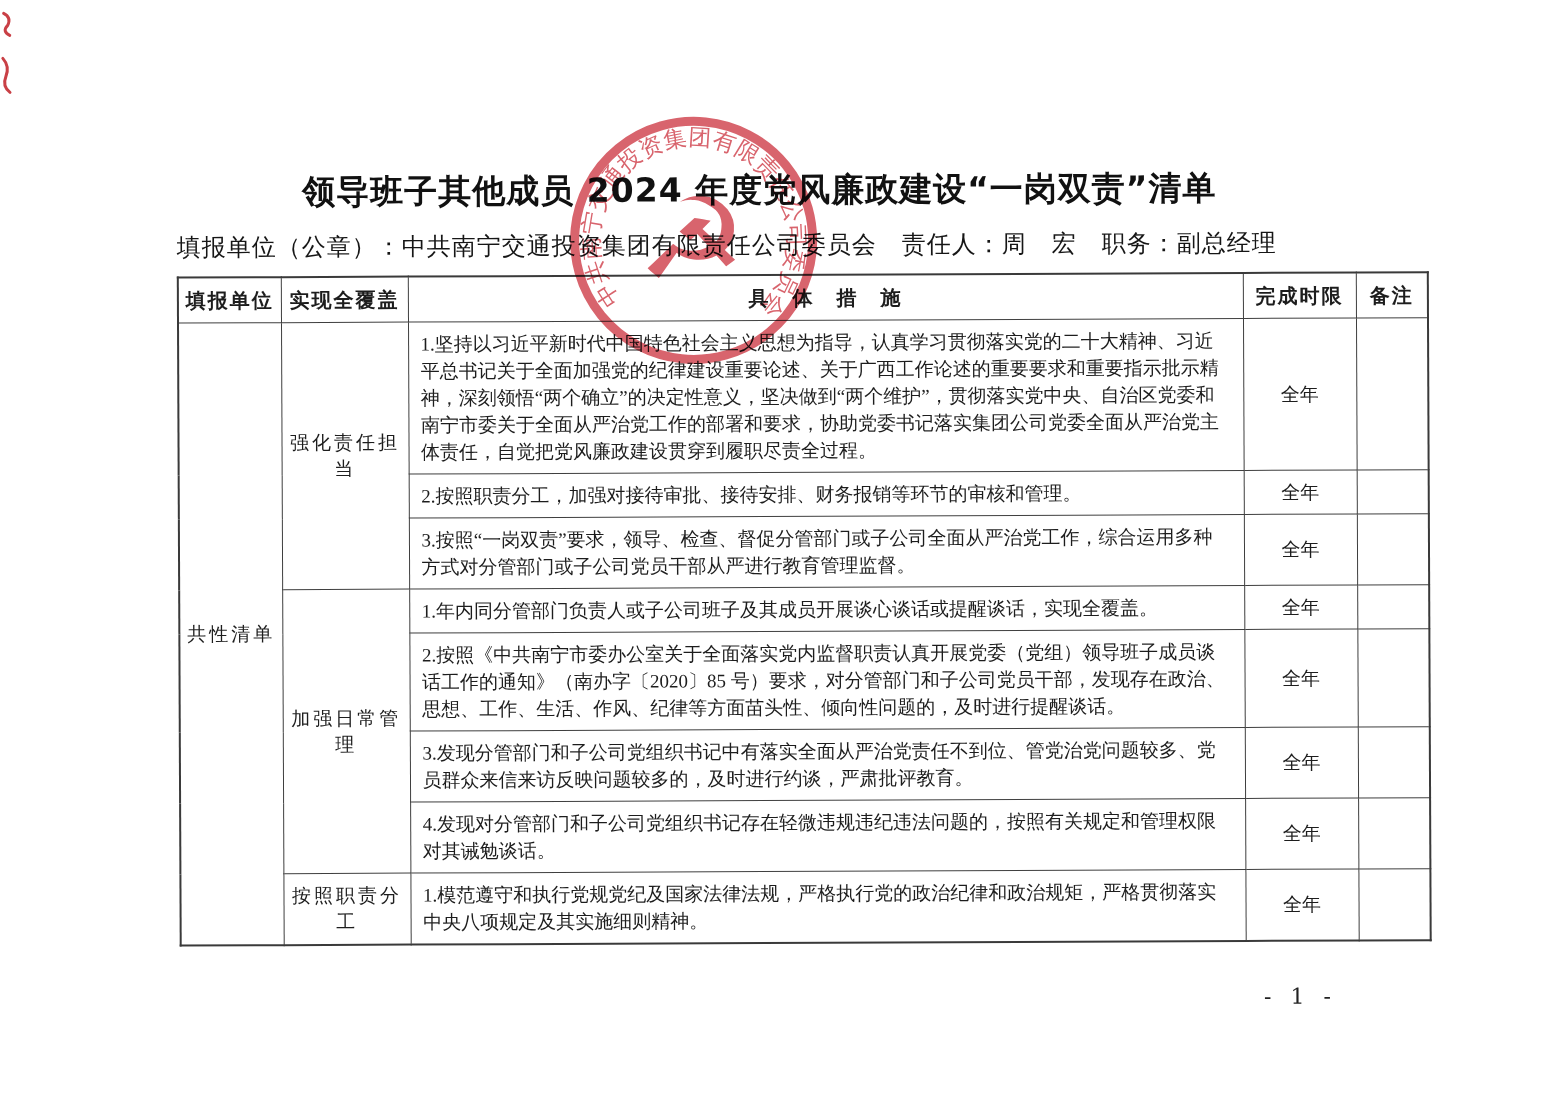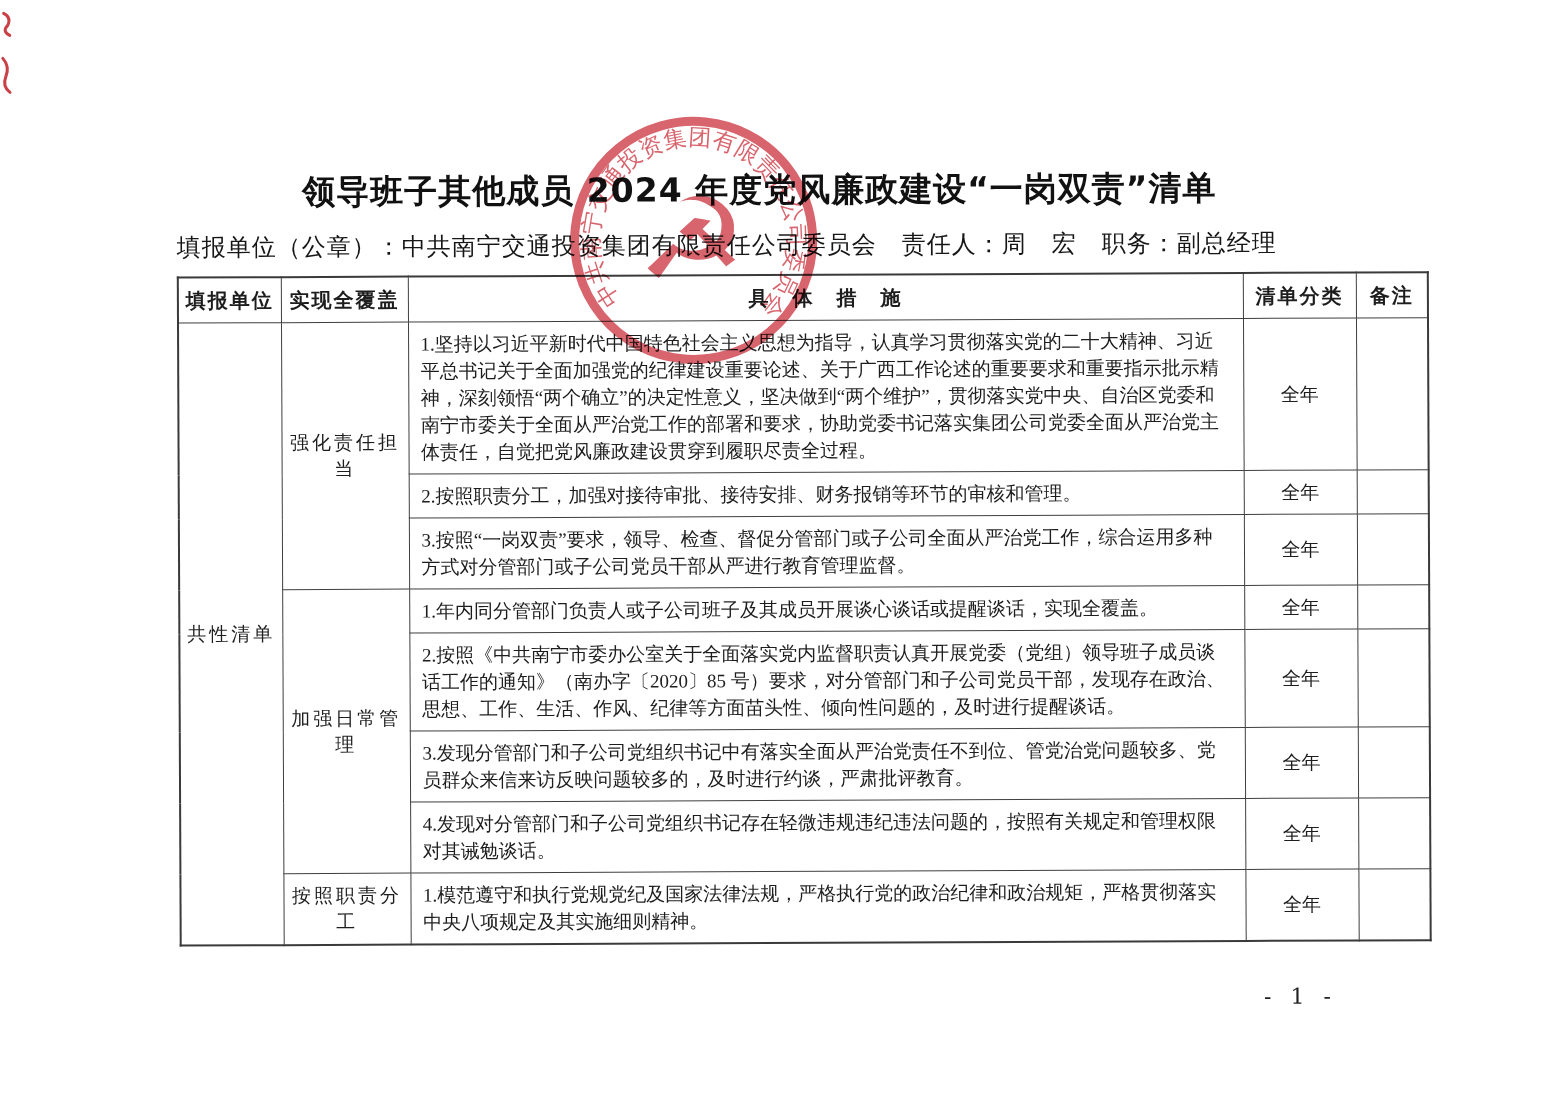--- a/index.html
+++ b/index.html
@@ -81,21 +81,21 @@
         <col style="width:127px">
         <col style="width:835px">
         <col style="width:113px">
         <col style="width:72px">
     </colgroup>
     <thead>
       <tr>
         <th>填报单位</th>
         <th>实现全覆盖</th>
         <th>具　体　措　施</th>
-        <th>清单分类</th>
+        <th>完成时限</th>
         <th>备注</th>
       </tr>
     </thead>
     <tbody id="table-body">
         <tr>
           <td class="cat" rowspan="8">共性清单</td>
           <td class="proj" rowspan="3">强化责任担当</td>
           <td class="measure">1.坚持以习近平新时代中国特色社会主义思想为指导，认真学习贯彻落实党的二十大精神、习近平总书记关于全面加强党的纪律建设重要论述、关于广西工作论述的重要要求和重要指示批示精神，深刻领悟“两个确立”的决定性意义，坚决做到“两个维护”，贯彻落实党中央、自治区党委和南宁市委关于全面从严治党工作的部署和要求，协助党委书记落实集团公司党委全面从严治党主体责任，自觉把党风廉政建设贯穿到履职尽责全过程。</td>
           <td class="deadline">全年</td>
           <td class="remark"></td>

